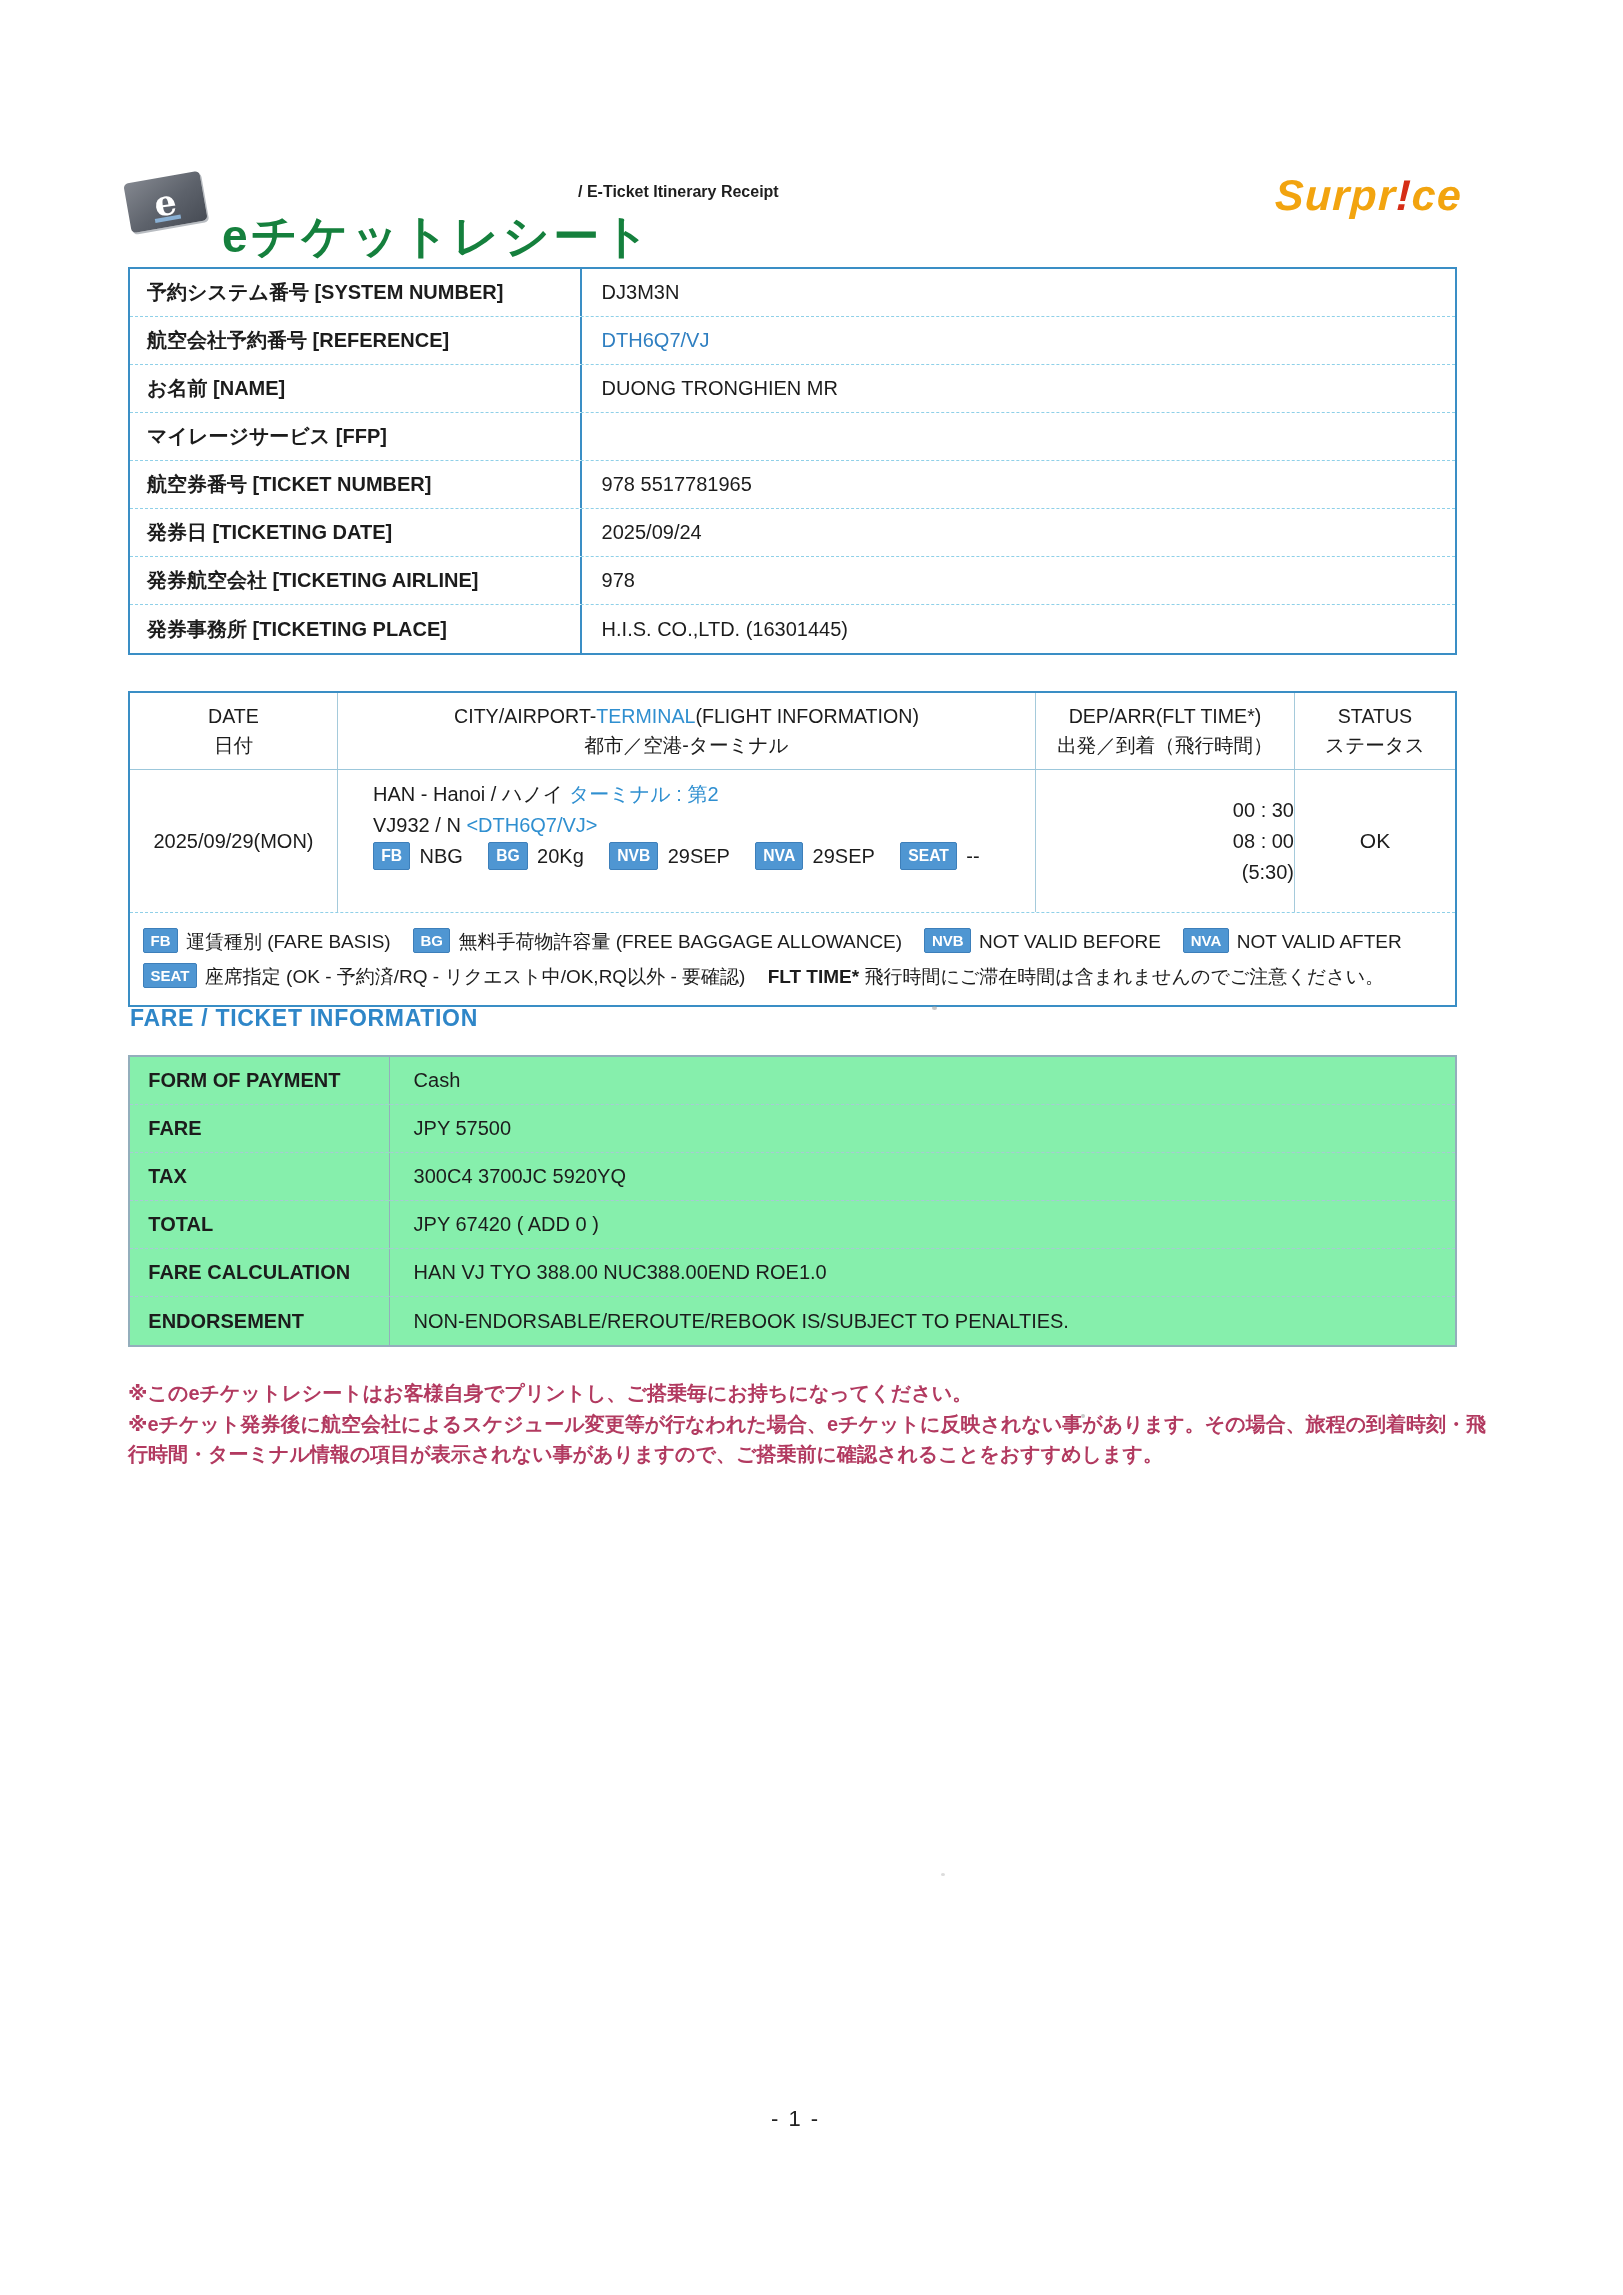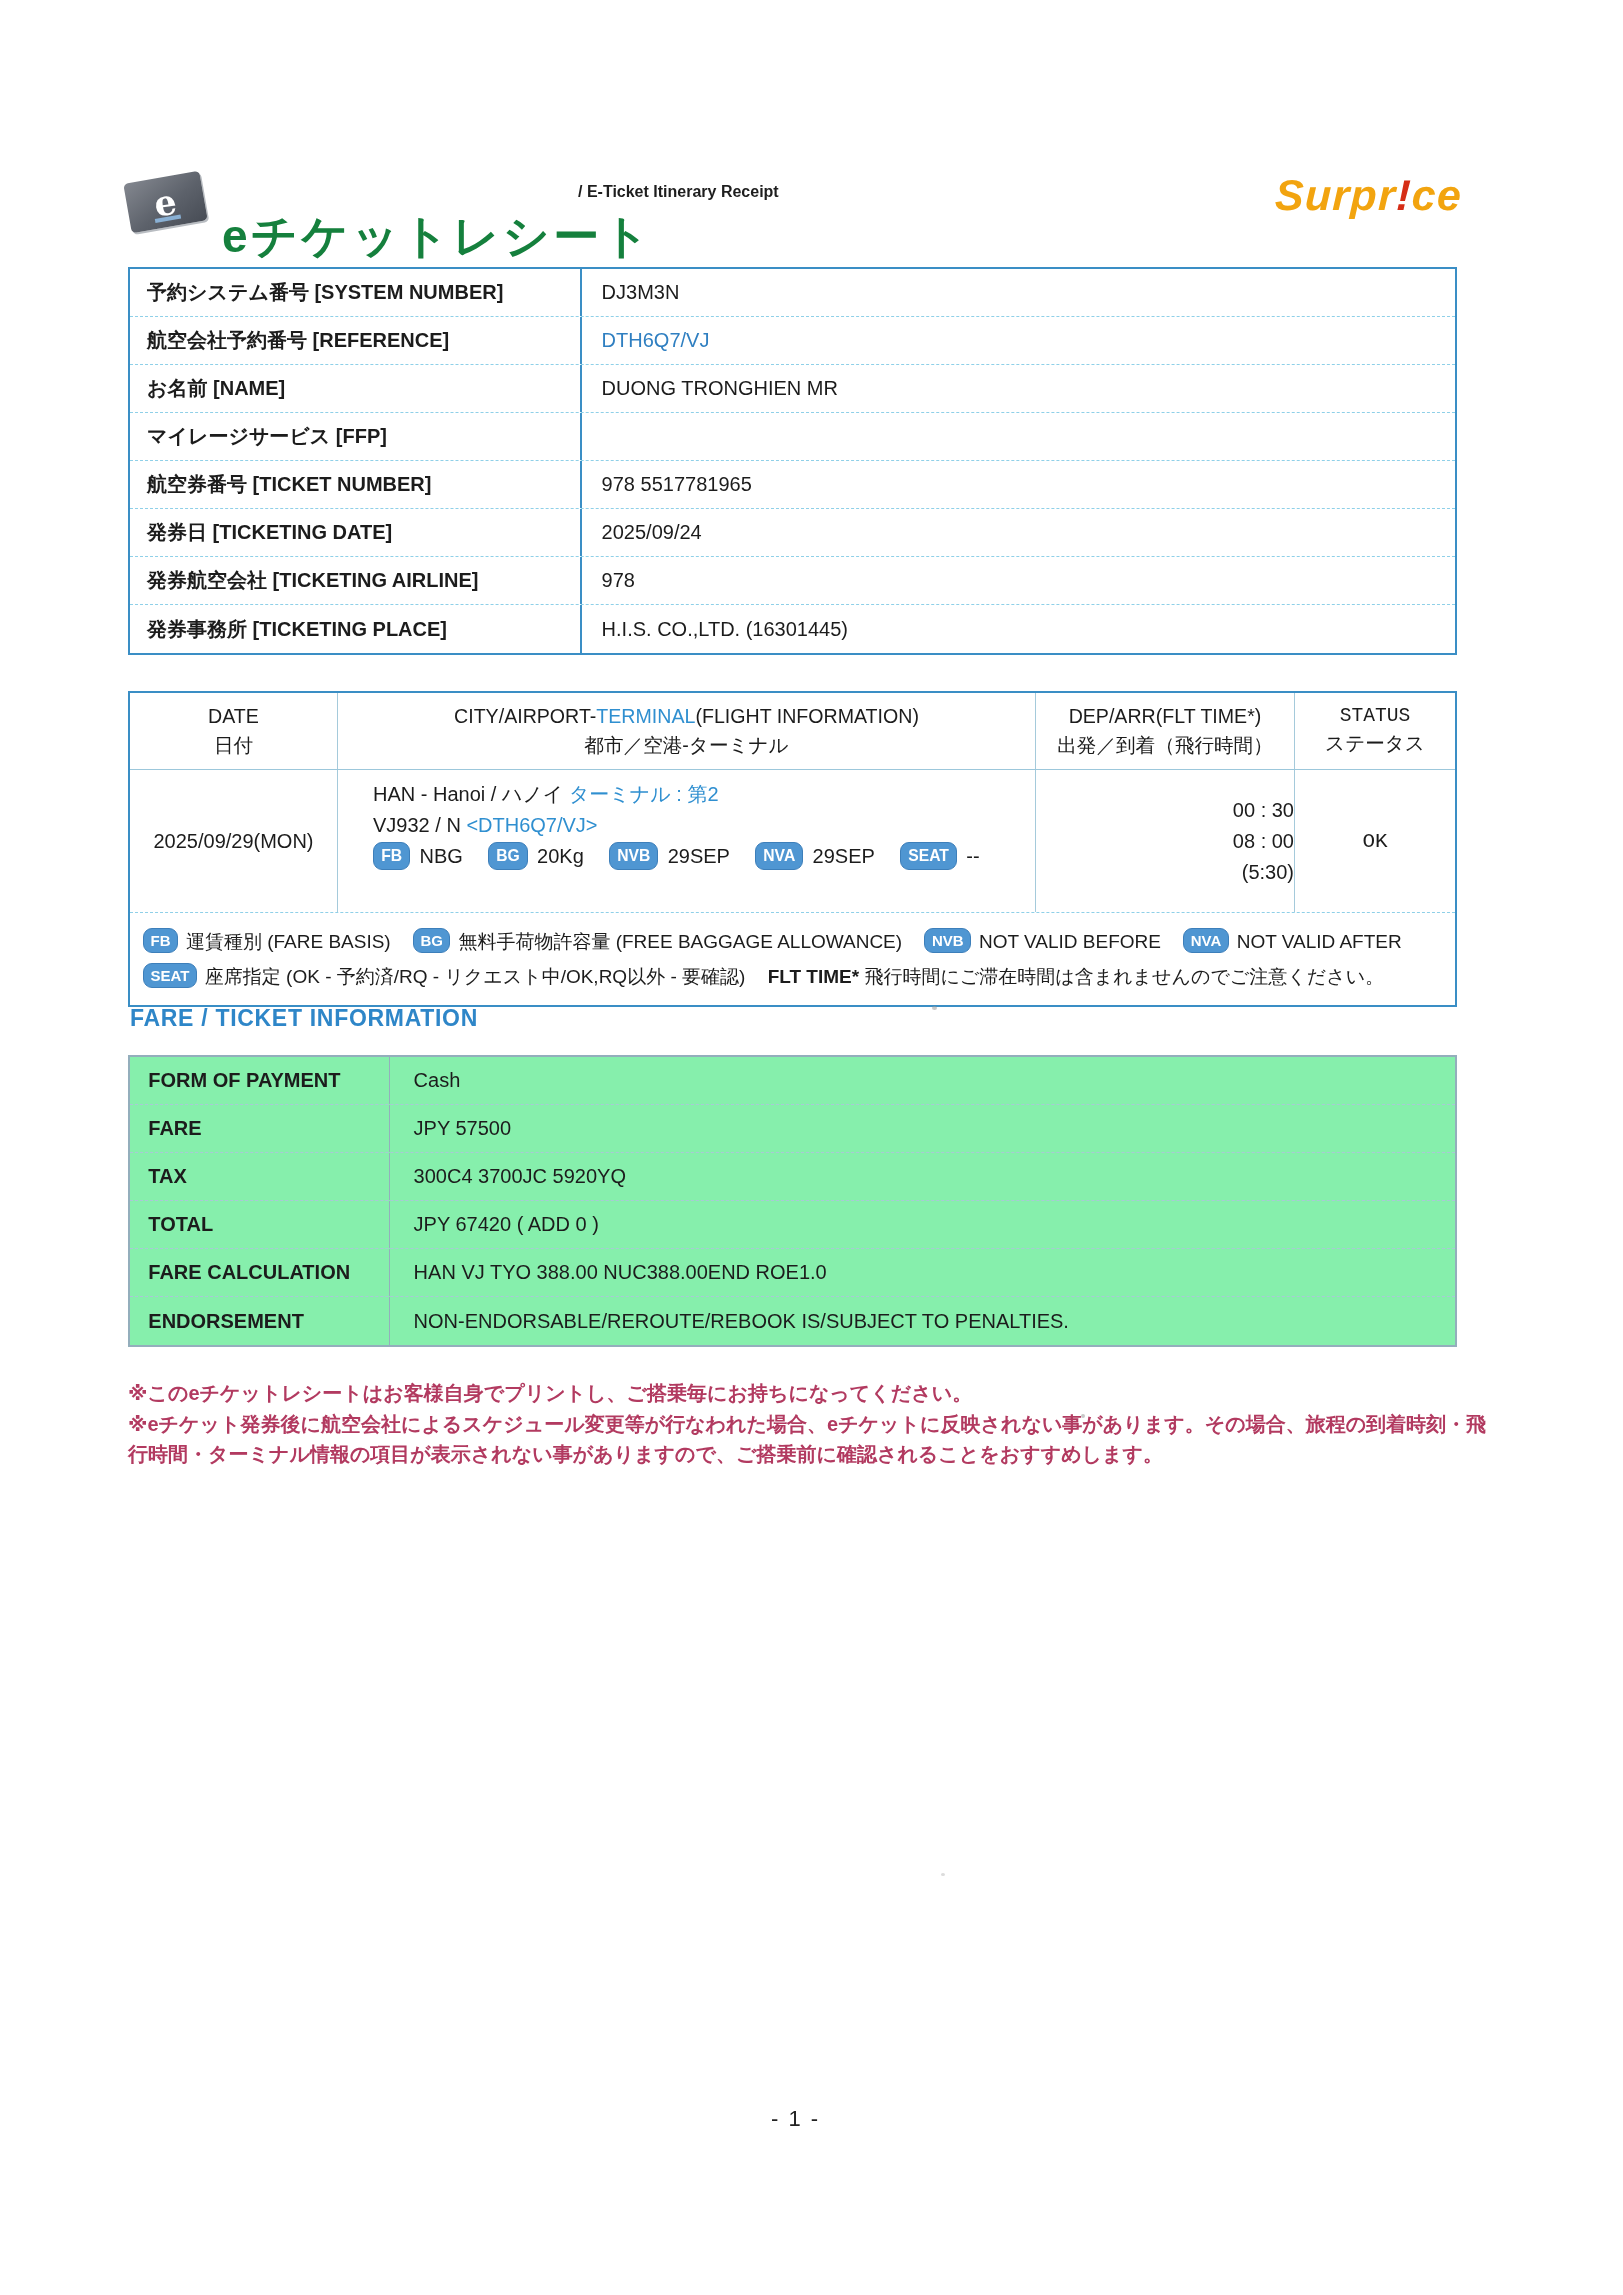--- a/index.html
+++ b/index.html
@@ -45,32 +45,32 @@
   .bvalue { flex:1; display:flex; align-items:center; padding-left:19.6px; font-size:20px; white-space:nowrap; }
   .bvalue.blue { color:#2f7fc1; }
 
   
   .itinerary-table { position:absolute; left:128px; top:691px; width:1329px; border:2.6px solid #3a8ec5; background:#fff; }
   .it-header { display:flex; height:77px; border-bottom:1.3px solid #9cc7db; }
   .hcol { display:flex; flex-direction:column; align-items:center; justify-content:center; font-size:19.6px; line-height:29px; text-align:center; }
   .w-date { width:208px; border-right:1.3px solid #a5cadb; }
   .w-city { width:698px; border-right:1.3px solid #a5cadb; }
   .w-deparr { width:259px; border-right:1.3px solid #a5cadb; }
-  .w-status { flex:1;font-family:Liberation Mono, monospace; }
+  .w-status { flex:1; }
   .blue-text { color:#2f8fd0; }
 
   .it-flight { display:flex; height:143px; border-bottom:1.3px dashed #8fd0e8; }
   .fl-date { display:flex; align-items:center; justify-content:center; font-size:20px; }
   .fl-city { padding:9.2px 0 0 35px; font-size:20px; line-height:31px; white-space:nowrap; }
   .fl-times { display:flex; flex-direction:column; align-items:flex-end; justify-content:center; font-size:20px; line-height:31px; }
   .fl-status { display:flex; align-items:center; justify-content:center; font-size:21px; }
 
   .badge {
     display:inline-block; background:#4f96d2; color:#fff; font-weight:bold;
-    font-size:15.7px; line-height:1; border-radius:9px; padding:4.6px 7.2px 5.2px;
+    font-size:15.7px; line-height:1; border-radius:2px; padding:4.6px 7.2px 5.2px;
     border:1.3px solid #3d7fba; vertical-align:middle; margin-right:9.2px; margin-top:-3.9px;
   }
   .badge-val { margin-right:19.6px; }
 
   .it-legend { padding:10.5px 11.8px 11.8px 13px; font-size:19px; line-height:35px; white-space:nowrap; }
   .it-legend .badge { font-size:15px; padding:3.9px 6.5px 4.6px; margin-right:7.9px; }
   .legend-item { margin-right:17px; }
   .flt-bold { font-weight:bold; }
 
   

